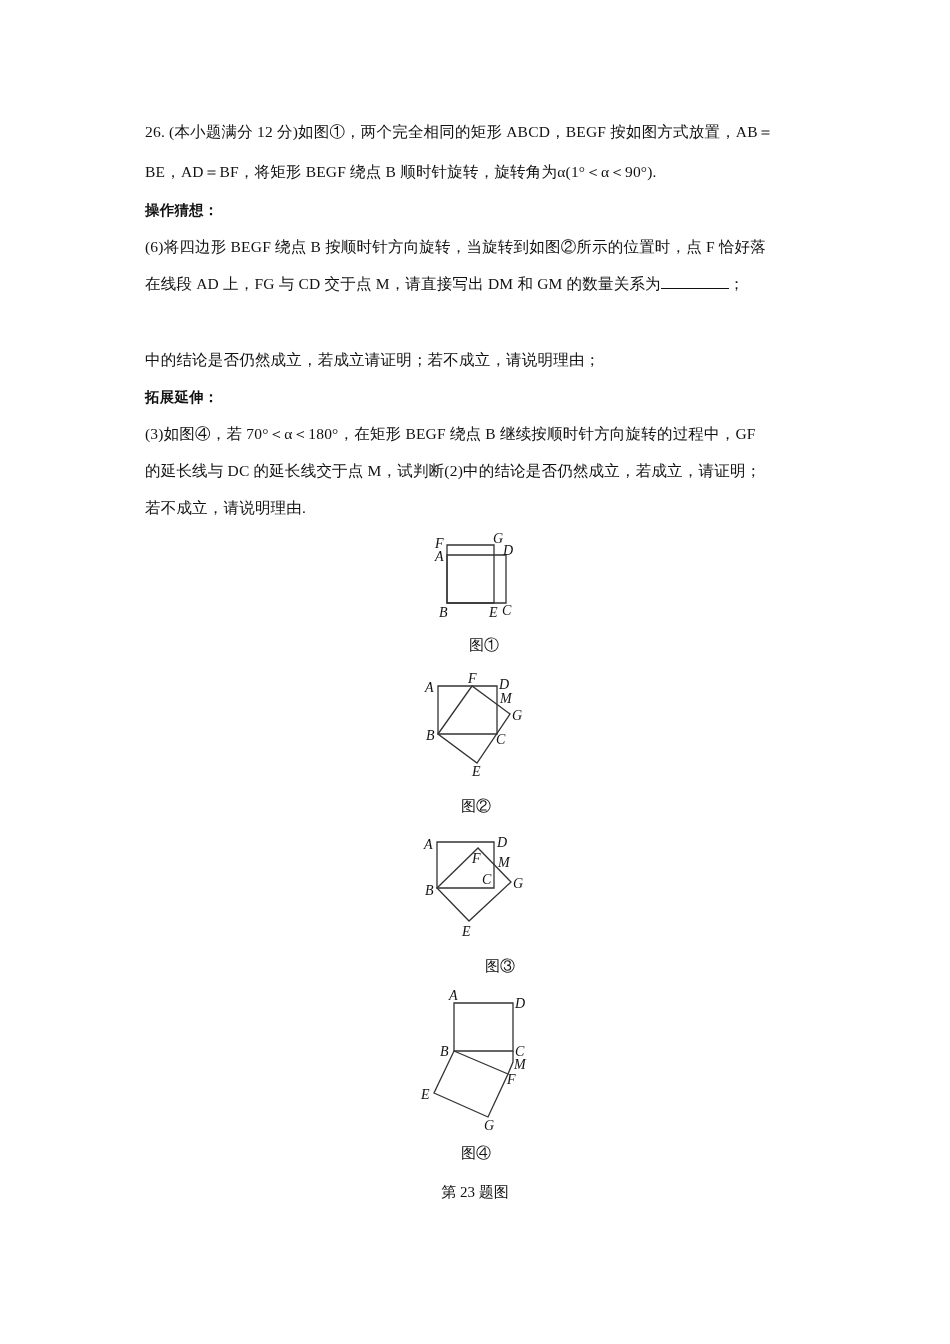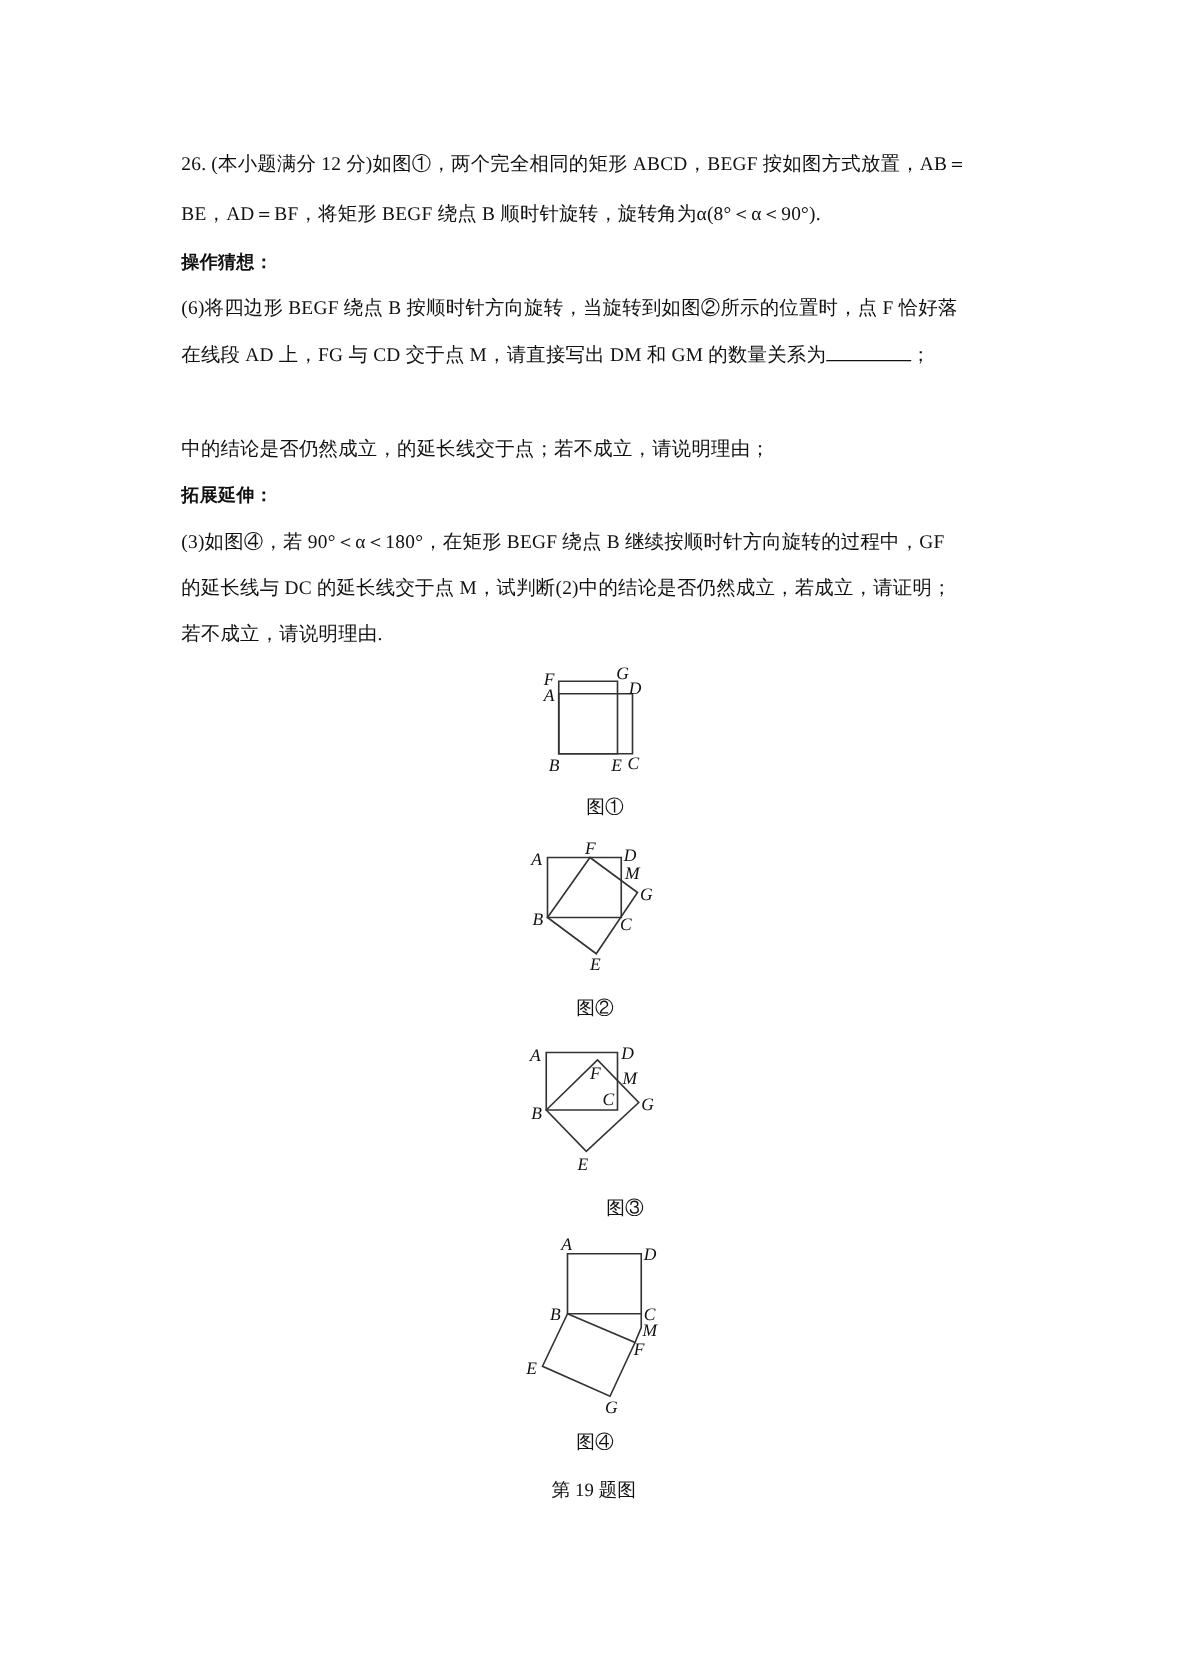--- a/index.html
+++ b/index.html
@@ -13,29 +13,29 @@
   svg.fig line, svg.fig polygon, svg.fig polyline { stroke:#333; stroke-width:1.3; fill:none; }
   svg.fig text { font-family:"Liberation Serif",serif; font-style:italic; font-size:14px; fill:#111; }
   .cap { position:absolute; font-size:15px; text-align:center; width:80px; }
 </style>
 </head>
 <body>
 
 <div class="page">
 
   <div class="line" style="top:122px">26. (本小题满分 12 分)如图①，两个完全相同的矩形 ABCD，BEGF 按如图方式放置，AB＝</div>
-  <div class="line" style="top:162px">BE，AD＝BF，将矩形 BEGF 绕点 B 顺时针旋转，旋转角为α(8°＜α＜90°).</div>
+  <div class="line" style="top:162px">BE，AD＝BF，将矩形 BEGF 绕点 B 顺时针旋转，旋转角为α(1°＜α＜90°).</div>
   <div class="line bold" style="top:200px">操作猜想：</div>
   <div class="line" style="top:237px">(6)将四边形 BEGF 绕点 B 按顺时针方向旋转，当旋转到如图②所示的位置时，点 F 恰好落</div>
   <div class="line" style="top:274px">
     <span>在线段 AD 上，FG 与 CD 交于点 M，请直接写出 DM 和 GM 的数量关系为</span><span class="blank"></span><span>；</span>
   </div>
-  <div class="line" style="top:350px">中的结论是否仍然成立，的延长线交于点；若不成立，请说明理由；</div>
+  <div class="line" style="top:350px">中的结论是否仍然成立，若成立请证明；若不成立，请说明理由；</div>
   <div class="line bold" style="top:387px">拓展延伸：</div>
-  <div class="line" style="top:424px">(3)如图④，若 90°＜α＜180°，在矩形 BEGF 绕点 B 继续按顺时针方向旋转的过程中，GF</div>
+  <div class="line" style="top:424px">(3)如图④，若 70°＜α＜180°，在矩形 BEGF 绕点 B 继续按顺时针方向旋转的过程中，GF</div>
   <div class="line" style="top:461px">的延长线与 DC 的延长线交于点 M，试判断(2)中的结论是否仍然成立，若成立，请证明；</div>
   <div class="line" style="top:498px">若不成立，请说明理由.</div>
 
   <svg class="fig" style="left:0;top:0" width="950" height="1344">
     <polygon points="447,545 494,545 494,603 447,603"></polygon>
     <polygon points="447,555 506,555 506,603 447,603"></polygon>
     <text x="435" y="548">F</text>
     <text x="435" y="561">A</text>
     <text x="493" y="543">G</text>
     <text x="503" y="555">D</text>
@@ -81,14 +81,14 @@
     <text x="515" y="1008">D</text>
     <text x="440" y="1056">B</text>
     <text x="515" y="1056">C</text>
     <text x="514" y="1069">M</text>
     <text x="507" y="1084">F</text>
     <text x="421" y="1099">E</text>
     <text x="484" y="1130">G</text>
   </svg>
   <div class="cap" style="left:436px;top:1144px">图④</div>
 
-  <div class="cap" style="left:425px;top:1183px;width:100px">第 19 题图</div>
+  <div class="cap" style="left:425px;top:1183px;width:100px">第 23 题图</div>
 </div>
 
 </body></html>

